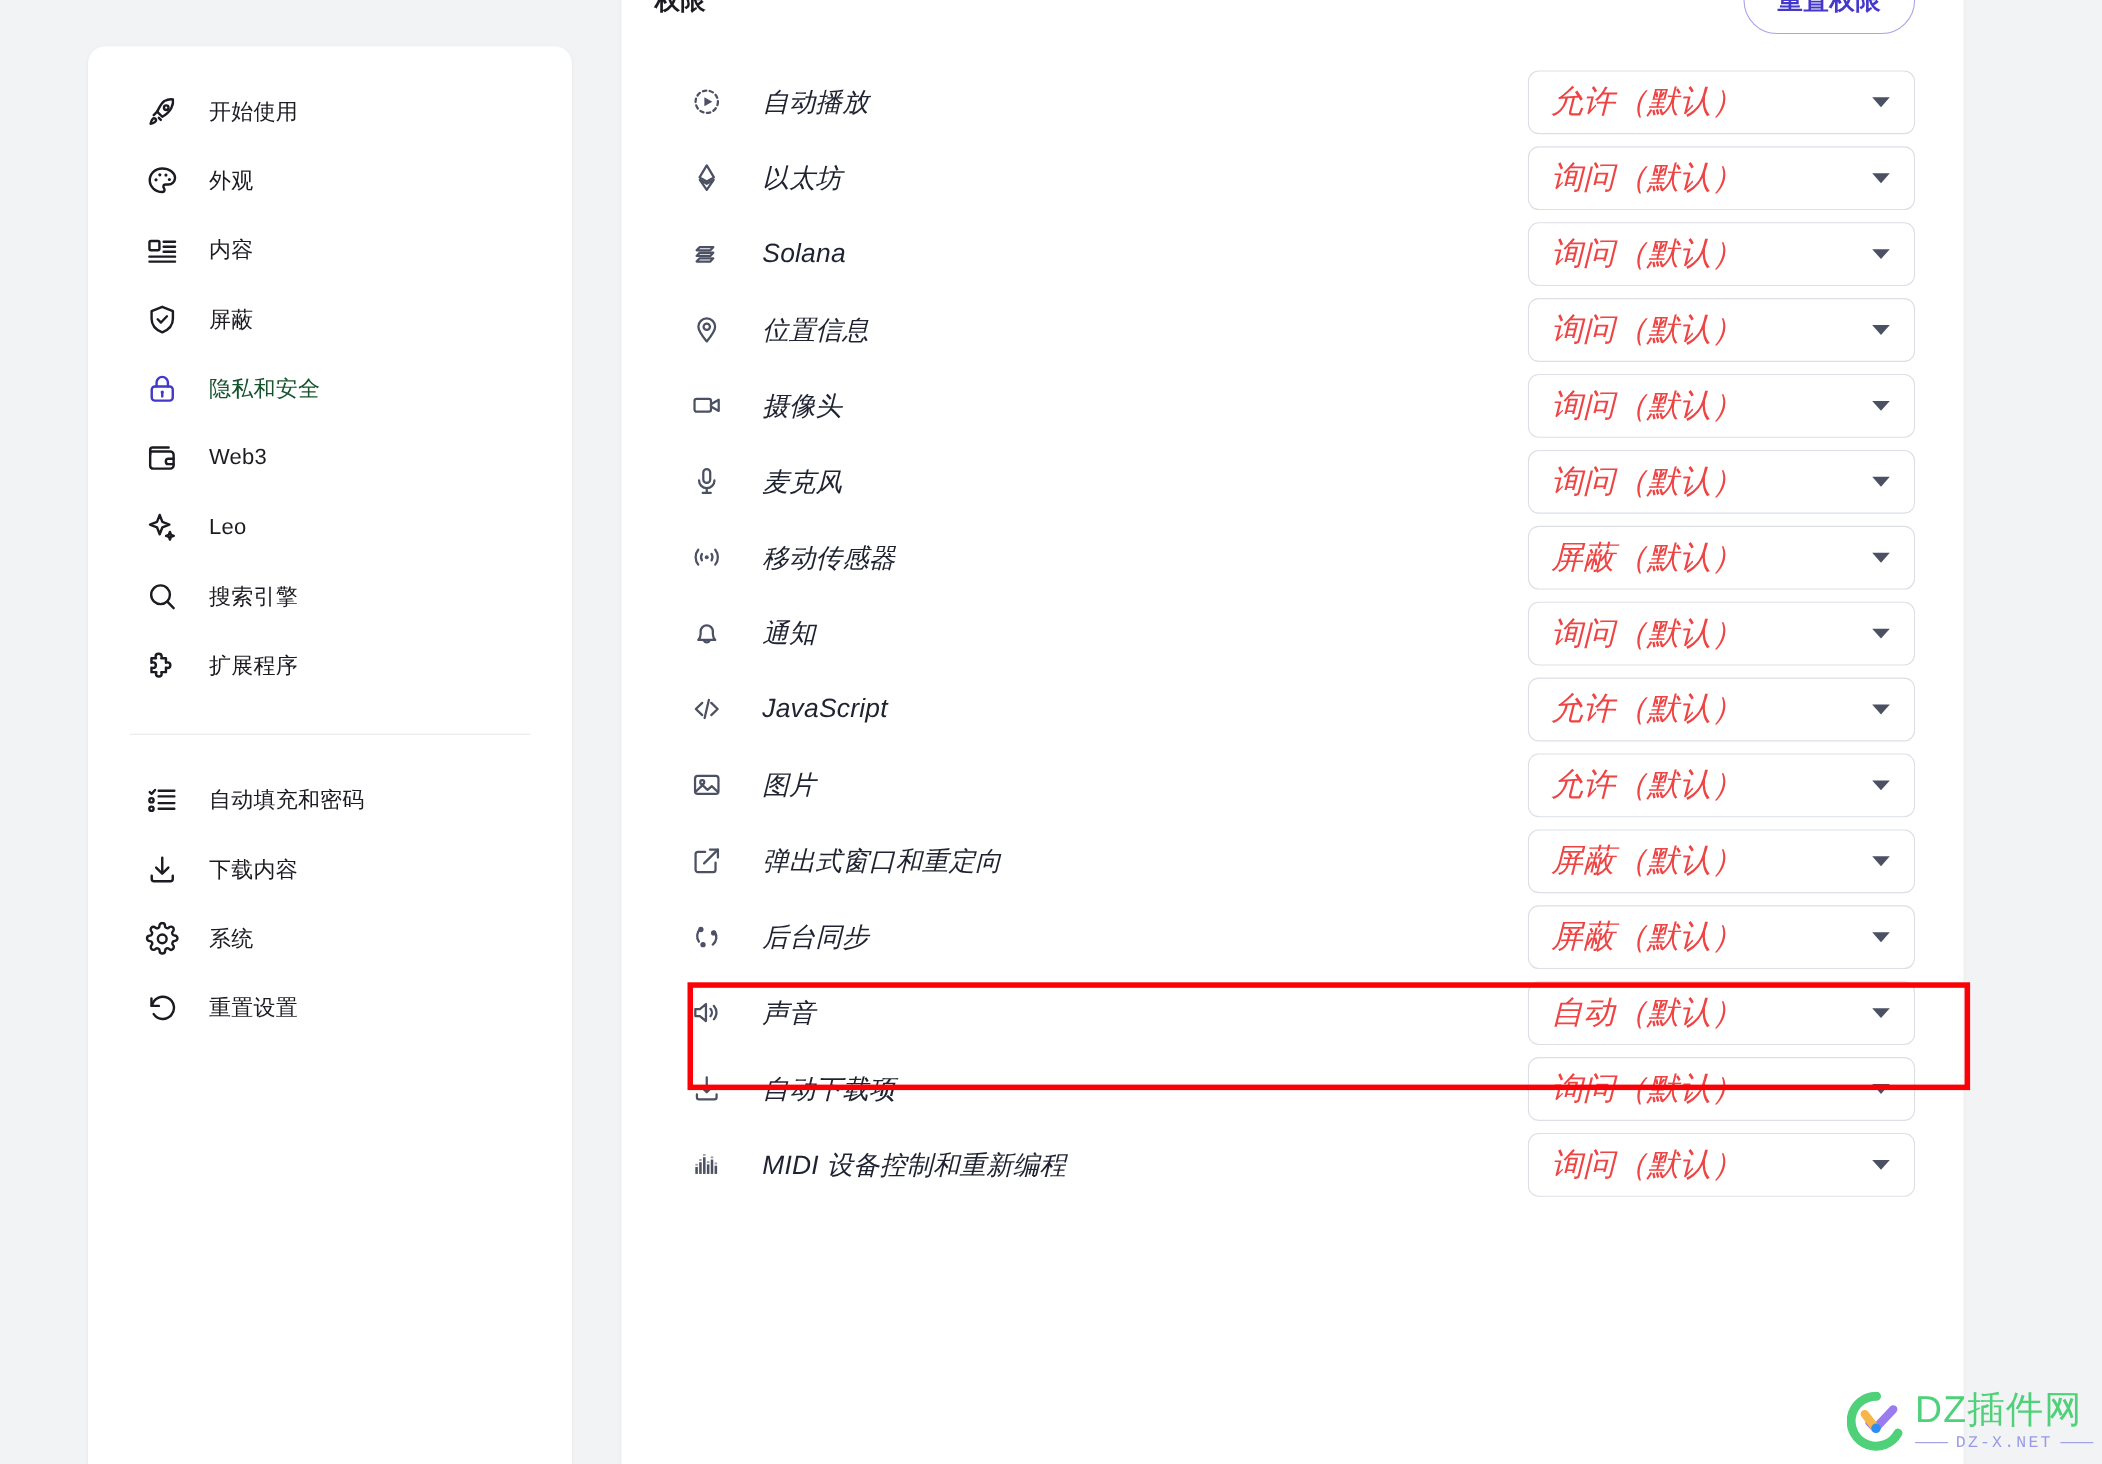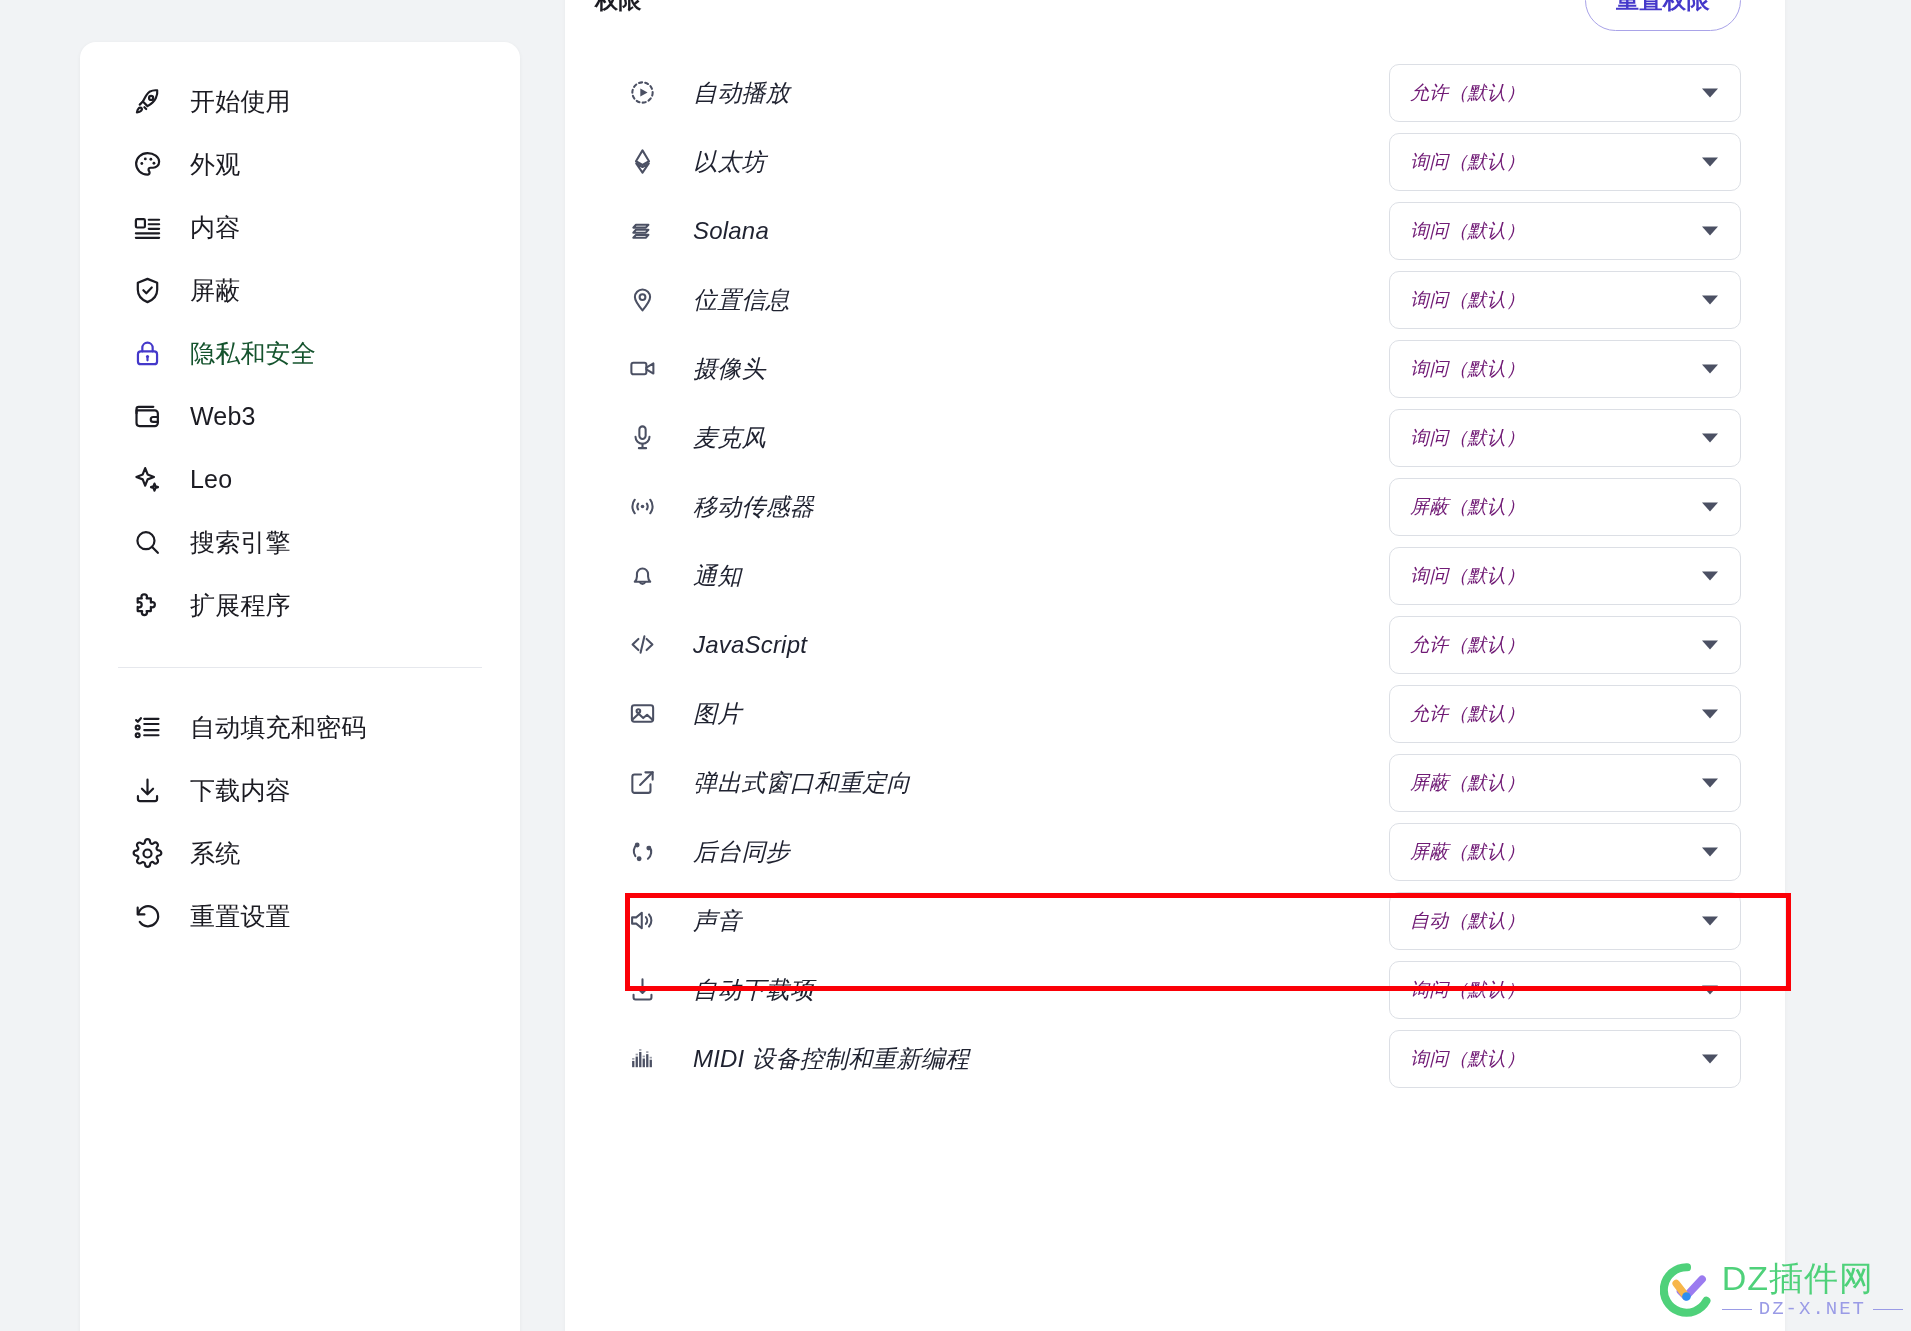--- a/index.html
+++ b/index.html
@@ -46,21 +46,21 @@
     height: 34px;
     flex: 0 0 34px;
     display: flex;
     align-items: center;
     justify-content: center;
     color: #1b1b22;
   }
   .nav-item .nav-icon svg { width: 31px; height: 31px; display: block; }
   .nav-item .nav-label {
     margin-left: 26px;
-    font-size: 25px;
+    font-size: 20px;
     color: #1b1b22;
     letter-spacing: 0.2px;
     white-space: nowrap;
   }
   .nav-item.active .nav-icon { color: #4438ca; }
   .nav-item.active .nav-label { color: #14532d; }
   .nav-item.active::before {
     content: "";
     position: absolute;
     left: -12px;
@@ -157,22 +157,22 @@
     height: 58px;
     border: 1px solid #dcdfe5;
     border-radius: 10px;
     background: #ffffff;
     display: flex;
     align-items: center;
     padding: 0 20px;
     cursor: pointer;
   }
   .perm-select .sel-value {
-    font-size: 19px;
-    color: #701a75;
+    font-size: 29px;
+    color: #ef4444;
     letter-spacing: 0.2px;
     white-space: nowrap;
   }
   .perm-select .sel-caret {
     position: absolute;
     right: 22px;
     top: 50%;
     transform: translateY(-50%);
     width: 0; height: 0;
     border-left: 8px solid transparent;
@@ -214,21 +214,21 @@
     display: flex;
     align-items: center;
     margin-top: 5px;
   }
   #wm-sub .line {
     height: 1px;
     width: 30px;
     background: #9a9be6;
   }
   #wm-sub .sub-text {
-    font-size: 19px;
+    font-size: 15px;
     color: #9a9be6;
     letter-spacing: 2px;
     margin: 0 7px;
     font-family: "Liberation Mono", "DejaVu Sans Mono", monospace;
   }
 </style>
 </head>
 <body>
 
 <div id="root">

